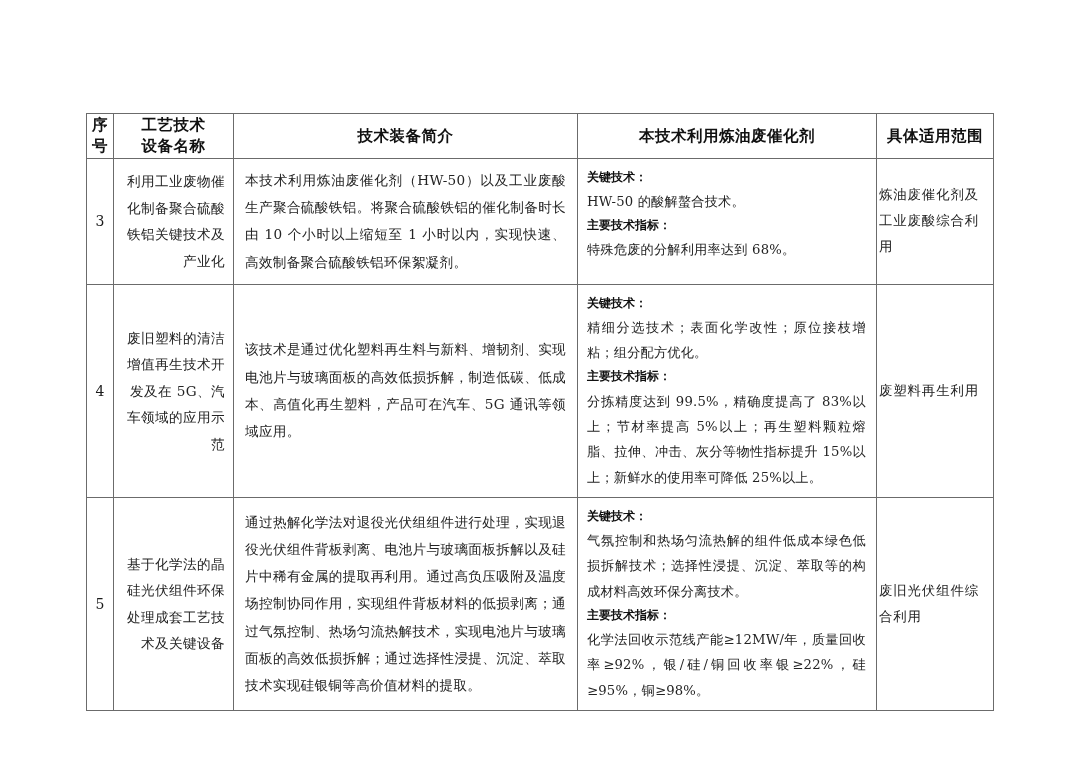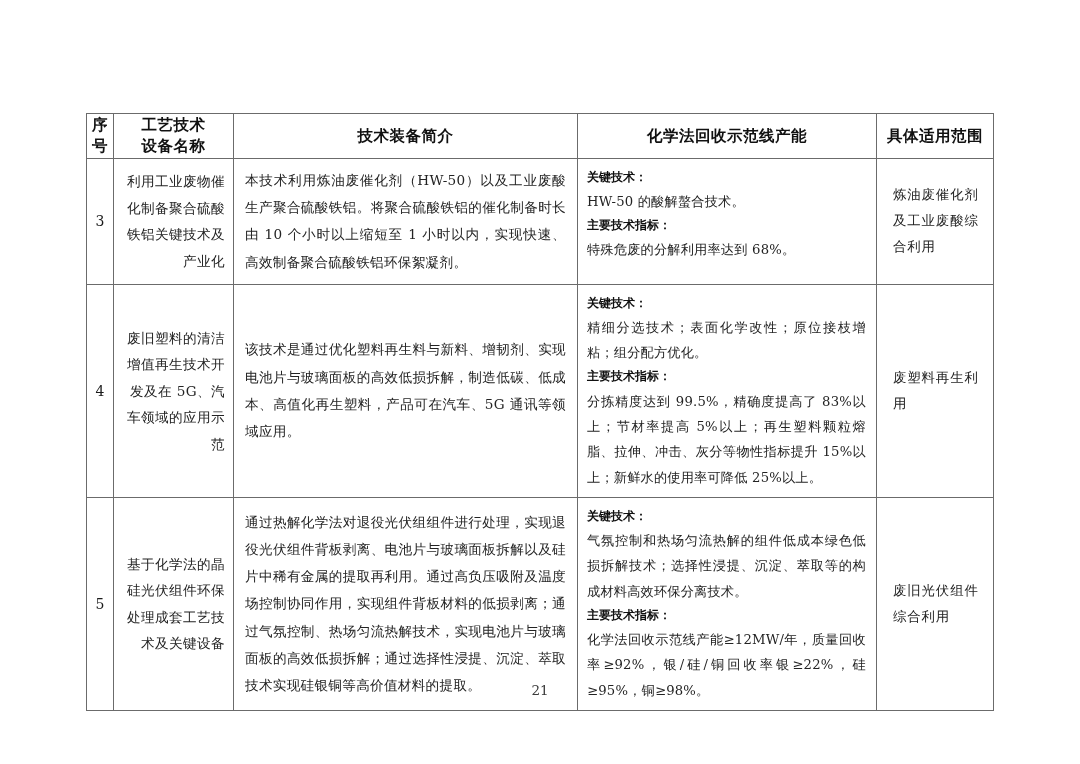--- a/index.html
+++ b/index.html
@@ -95,21 +95,21 @@
     padding: 7px 10px 7px 9px;
     vertical-align: top;
     letter-spacing: .2px;
     color: #232323;
   }
 
   td.scope {
     text-align: left;
     font-size: 13.4px;
     line-height: 1.95;
-    padding: 6px 8px 6px 16px;
+    padding: 6px 8px 6px 2px;
     letter-spacing: .9px;
     color: #232323;
   }
 
   .kt-label {
     display: block;
     font-weight: bold;
     font-family: "DejaVu Sans", "Liberation Sans", sans-serif;
     font-size: 12px;
     letter-spacing: 0;
@@ -147,21 +147,21 @@
       <tr>
         <th>
           <span class="hdr-line">序</span>
           <span class="hdr-line">号</span>
         </th>
         <th>
           <span class="hdr-line">工艺技术</span>
           <span class="hdr-line">设备名称</span>
         </th>
         <th>技术装备简介</th>
-        <th>化学法回收示范线产能</th>
+        <th>本技术利用炼油废催化剂</th>
         <th>具体适用范围</th>
       </tr>
     </thead>
     <tbody>
 
       <tr>
         <td class="seq">3</td>
         <td class="name">利用工业废物催化制备聚合硫酸铁铝关键技术及产业化</td>
         <td class="intro">本技术利用炼油废催化剂（HW-50）以及工业废酸生产聚合硫酸铁铝。将聚合硫酸铁铝的催化制备时长由 10 个小时以上缩短至 1 小时以内，实现快速、高效制备聚合硫酸铁铝环保絮凝剂。</td>
         <td class="keytech">
@@ -195,15 +195,14 @@
           <span class="kt-body">气氛控制和热场匀流热解的组件低成本绿色低损拆解技术；选择性浸提、沉淀、萃取等的构成材料高效环保分离技术。</span>
           <span class="kt-label">主要技术指标：</span>
           <span class="kt-body">化学法回收示范线产能≥12MW/年，质量回收率≥92%，银/硅/铜回收率银≥22%，硅≥95%，铜≥98%。</span>
         </td>
         <td class="scope">废旧光伏组件综合利用</td>
       </tr>
 
     </tbody>
   </table>
 
-  <div class="page-number">21</div>
 
 </div>
 
 </body></html>

